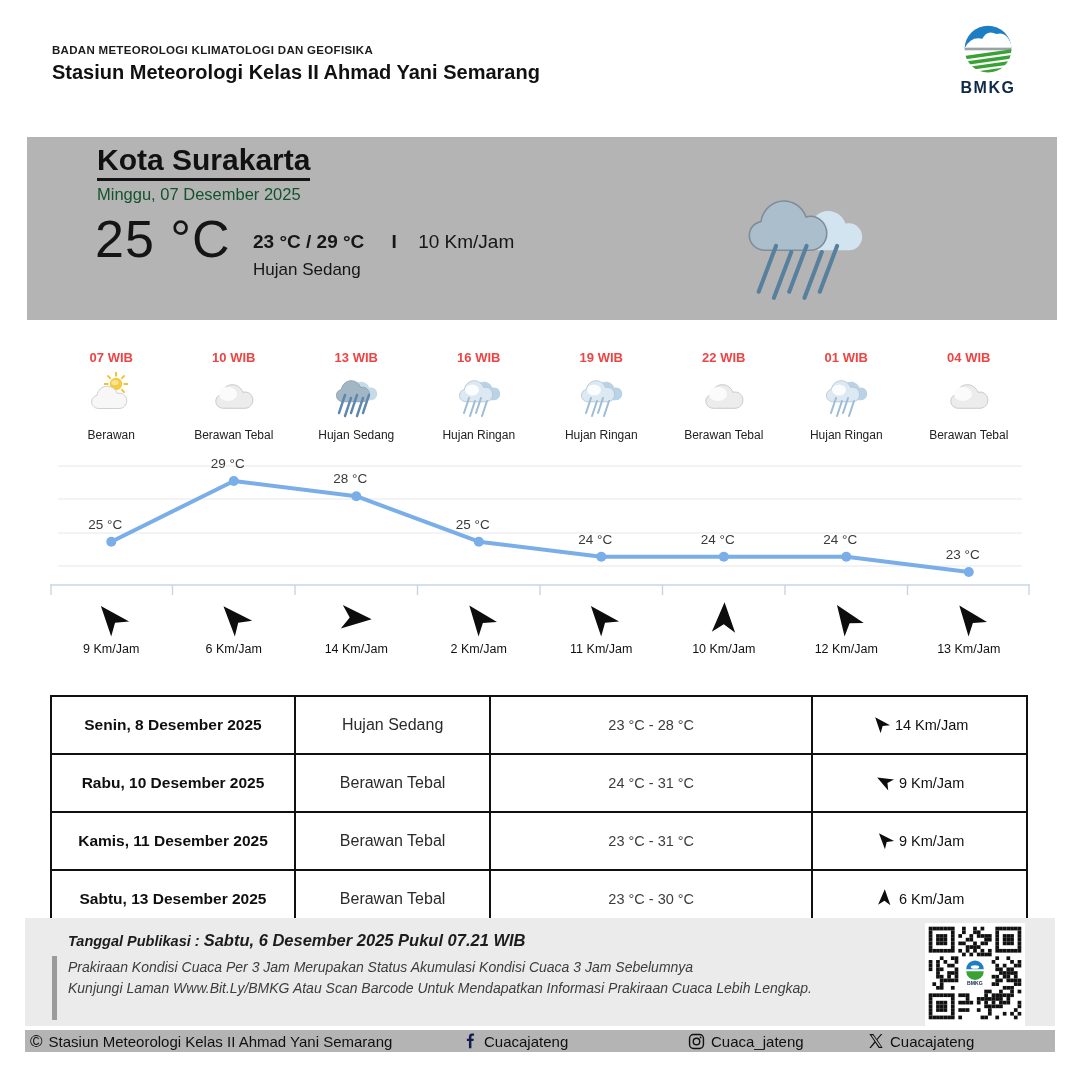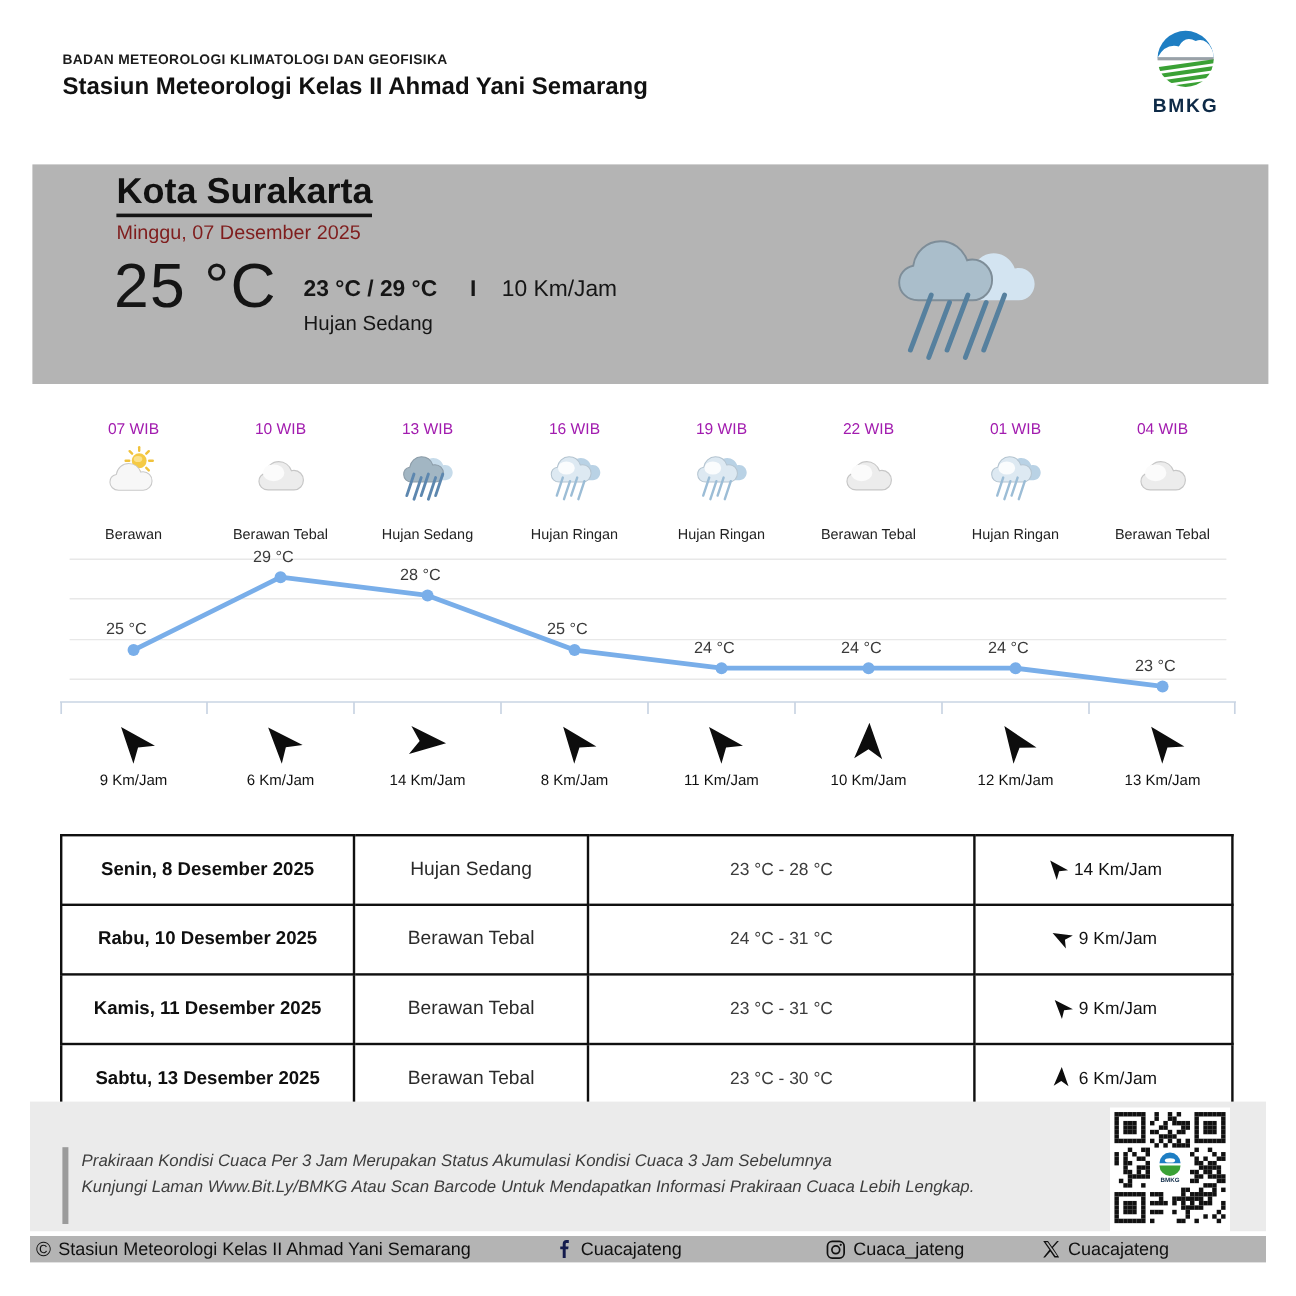--- a/index.html
+++ b/index.html
@@ -10,35 +10,35 @@
   .header{position:absolute;left:52px;top:44px}
   .agency{font-size:11.5px;font-weight:700;letter-spacing:.3px;color:#1b1b1b}
   .station{font-size:20px;font-weight:700;margin-top:5px;color:#111}
   .logo{position:absolute;left:944px;top:22px;width:88px;text-align:center}
   .logo-label{font-size:16px;font-weight:800;color:#0e2a47;letter-spacing:1.5px;margin-top:-3px}
 
   
   .banner{position:absolute;left:27px;top:137px;width:1030px;height:183px;background:#b4b4b4}
   .city{position:absolute;left:70px;top:6px;font-size:30px;font-weight:700;
         border-bottom:3px solid #141414;padding-bottom:1px;color:#111}
-  .bdate{position:absolute;left:70px;top:48px;font-size:16.5px;color:#7f1d1d}
+  .bdate{position:absolute;left:70px;top:48px;font-size:16.5px;color:#14532d}
   .btemp{position:absolute;left:68px;top:72px;font-size:52px;font-weight:400;letter-spacing:1px;color:#151515}
   .bmid{position:absolute;left:226px;top:94px;font-size:19px;color:#161616}
   .bmid .range{font-weight:700}
   .bmid .sep{margin:0 16px 0 22px;font-weight:600}
   .bcond{margin-top:7px;font-size:17px}
   .bicon{position:absolute;left:708px;top:58px}
 
   
   .hourly{position:absolute;left:50px;top:350px;width:980px;display:flex}
   .hcol{flex:1;text-align:center}
-  .htime{font-size:13px;font-weight:400;color:#a21caf}
+  .htime{font-size:13px;font-weight:700;color:#ef4444}
   .hicon{height:54px;margin-top:6px}
   .hicon svg{display:inline-block}
-  .hlabel{font-size:12px;margin-top:13px;color:#222}
+  .hlabel{font-size:12px;margin-top:3px;color:#222}
 
   
   .chart{position:absolute;left:50px;top:445px;width:980px;height:150px}
   .chart text{font-family:"Liberation Sans",sans-serif}
 
   
   .windrow{position:absolute;left:50px;top:600px;width:980px;display:flex}
   .wcol{flex:1;text-align:center}
   .wcol svg{display:inline-block;transform-origin:center}
   .wlabel{font-size:12.5px;margin-top:2px;color:#111}
@@ -276,21 +276,21 @@
     <path d="M12 1.5 L19.8 21.5 L12 16.2 L4.2 21.5 Z" fill="#0d0d0d"></path>
           </svg></span>
     <div class="wlabel">6 Km/Jam</div></div>
       <div class="wcol"><span><svg viewBox="0 0 24 24" width="36" height="36" style="transform:rotate(95deg)">
     <path d="M12 1.5 L19.8 21.5 L12 16.2 L4.2 21.5 Z" fill="#0d0d0d"></path>
           </svg></span>
     <div class="wlabel">14 Km/Jam</div></div>
       <div class="wcol"><span><svg viewBox="0 0 24 24" width="36" height="36" style="transform:rotate(-38deg)">
     <path d="M12 1.5 L19.8 21.5 L12 16.2 L4.2 21.5 Z" fill="#0d0d0d"></path>
           </svg></span>
-    <div class="wlabel">8 Km/Jam</div></div>
+    <div class="wlabel">2 Km/Jam</div></div>
       <div class="wcol"><span><svg viewBox="0 0 24 24" width="36" height="36" style="transform:rotate(-40deg)">
     <path d="M12 1.5 L19.8 21.5 L12 16.2 L4.2 21.5 Z" fill="#0d0d0d"></path>
           </svg></span>
     <div class="wlabel">11 Km/Jam</div></div>
       <div class="wcol"><span><svg viewBox="0 0 24 24" width="36" height="36" style="transform:rotate(2deg)">
     <path d="M12 1.5 L19.8 21.5 L12 16.2 L4.2 21.5 Z" fill="#0d0d0d"></path>
           </svg></span>
     <div class="wlabel">10 Km/Jam</div></div>
       <div class="wcol"><span><svg viewBox="0 0 24 24" width="36" height="36" style="transform:rotate(-35deg)">
     <path d="M12 1.5 L19.8 21.5 L12 16.2 L4.2 21.5 Z" fill="#0d0d0d"></path>
@@ -353,20 +353,23 @@
     <path d="M12 1.5 L19.8 21.5 L12 16.2 L4.2 21.5 Z" fill="#0d0d0d"></path>
                 </svg></span>
               <span>6 Km/Jam</span>
             </div>
     </td>
         </tr>
       </tbody>
   </table>
 
   <div class="footer">
+    <div class="pub">
+      <span>Tanggal Publikasi : </span><span class="pubval">Sabtu, 6 Desember 2025 Pukul 07.21 WIB</span>
+    </div>
     <div class="notesbar"></div>
     <div class="notes">
       <div>Prakiraan Kondisi Cuaca Per 3 Jam Merupakan Status Akumulasi Kondisi Cuaca 3 Jam Sebelumnya</div>
       <div>Kunjungi Laman Www.Bit.Ly/BMKG Atau Scan Barcode Untuk Mendapatkan Informasi Prakiraan Cuaca Lebih Lengkap.</div>
     </div>
     <div class="qr" id="qr"><svg viewBox="-4 -4 108 108" width="100" height="100">
           <rect x="-4" y="-4" width="108" height="108" fill="#ffffff"></rect>
           <g fill="#111111">
             <rect x="36" y="0" width="4" height="4"></rect>
             <rect x="48" y="0" width="4" height="4"></rect>

